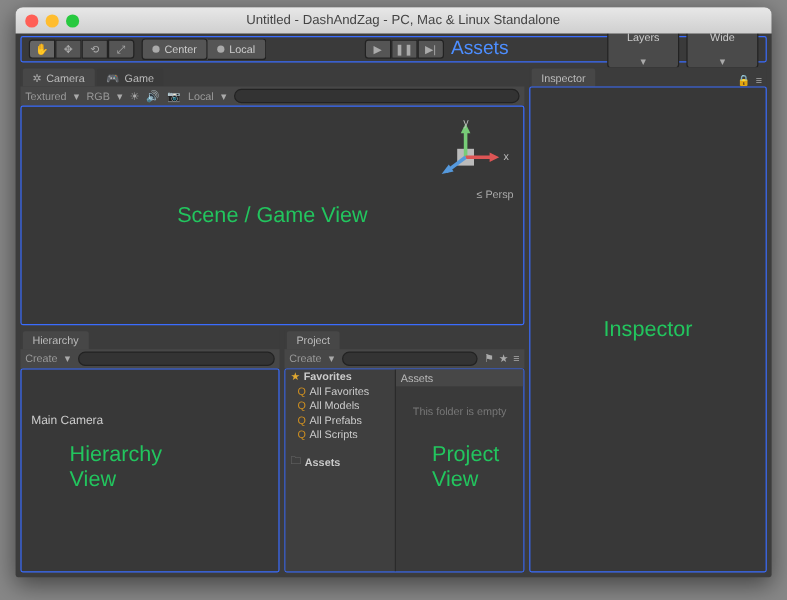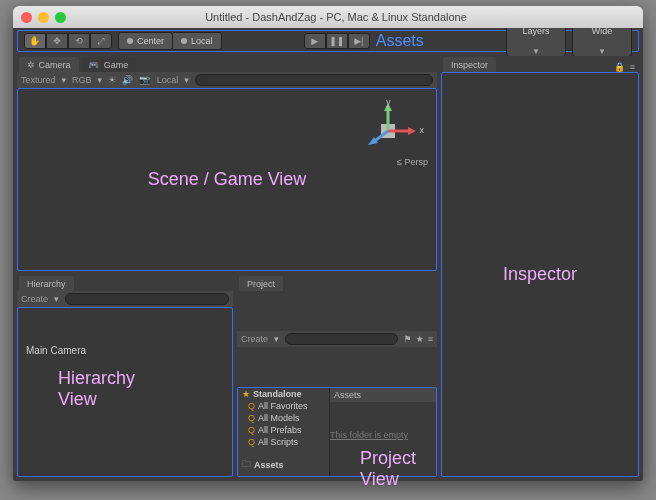--- a/index.html
+++ b/index.html
@@ -26,44 +26,44 @@
   .content { flex: 1; display: flex; gap: 4px; padding: 4px; }
   .leftcol { width: 420px; display: flex; flex-direction: column; gap: 4px; }
   .rightcol { flex: 1; display: flex; flex-direction: column; justify-content: flex-end; }
 
   .panel { background: #3c3c3c; display: flex; flex-direction: column; }
   .panel-tabs { height: 16px; display: flex; align-items: flex-end; padding-left: 2px; gap: 2px; }
   .tab { height: 15px; padding: 0 8px; background: #474747; font-size: 9px; color: #bbb; display: flex; align-items: center; gap: 4px; border-radius: 2px 2px 0 0; }
   .tab.inactive { background: #3a3a3a; }
   .panel-tools { height: 16px; background: #474747; display: flex; align-items: center; padding: 0 4px; font-size: 9px; color: #999; gap: 6px; }
   .panel-body { flex: 1; position: relative; border: 1px solid #3a6cff; border-radius: 2px; background: #383838; }
-  .centered-label { position: absolute; color: #f0abfc; font-size: 18px; }
+  .centered-label { position: absolute; color: #22c55e; font-size: 18px; }
 
   .scene { height: 215px; }
   .scene .panel-body { display: flex; align-items: center; justify-content: center; }
   .gizmo { position: absolute; top: 12px; right: 18px; width: 60px; height: 80px; }
   .gizmo-label { position: absolute; font-size: 9px; color: #bbb; }
   .persp { position: absolute; right: 8px; top: 68px; font-size: 9px; color: #aaa; }
 
   .bottomrow { flex: 1; display: flex; gap: 4px; }
   .hierarchy { width: 216px; }
-  .project { flex: 1; gap: 40px; }
+  .project { flex: 1; }
 
   .hierarchy .panel-body { padding: 2px 4px; }
   .hitem { font-size: 10px; color: #ccc; padding: 2px 4px; margin-top: 33px; }
 
   .project .panel-body { display: flex; }
   .proj-left { width: 92px; background: #3f3f3f; border-right: 1px solid #2a2a2a; font-size: 9px; color: #ccc; }
   .proj-right { flex: 1; background: #3a3a3a; font-size: 9px; color: #999; position: relative; }
   .proj-head { background: #474747; padding: 2px 4px; font-size: 9px; color: #bbb; }
   .fav-row { padding: 1px 4px 1px 10px; display: flex; align-items: center; gap: 3px; }
   .fav-icon { color: #e0a830; font-size: 9px; }
   .q-icon { color: #d09020; font-size: 9px; }
   .folder-icon { color: #888; font-size: 9px; }
-  .empty-msg { margin-top: 28px; color: #777; font-size: 9px; text-decoration: underline; }
+  .empty-msg { text-align: center; margin-top: 16px; color: #777; font-size: 9px; }
 
   .inspector { flex: 1; }
   .inspector .panel-body { display: flex; align-items: center; justify-content: center; }
 
   .mini-icon { font-size: 9px; color: #aaa; }
   .search-field { flex: 1; height: 12px; background: #333; border: 1px solid #222; border-radius: 7px; }
   .right-icons { margin-left: auto; display: flex; gap: 4px; }
 </style>
 </head>
 <body>
@@ -204,21 +204,21 @@
             <div class="right-icons">
               <span class="mini-icon">⚑</span>
               <span class="mini-icon">★</span>
               <span class="mini-icon">≡</span>
             </div>
           </div>
           <div class="panel-body">
             <div class="proj-left">
               <div class="fav-row" style="padding-left:4px">
                   <span class="fav-icon">★</span>
-                  <b>Standalone</b>
+                  <b>Favorites</b>
                 </div>
               <div class="fav-row">
                   <span class="q-icon">Q</span>
                   <span>All Favorites</span>
                 </div>
               <div class="fav-row">
                   <span class="q-icon">Q</span>
                   <span>All Models</span>
                 </div>
               <div class="fav-row">

